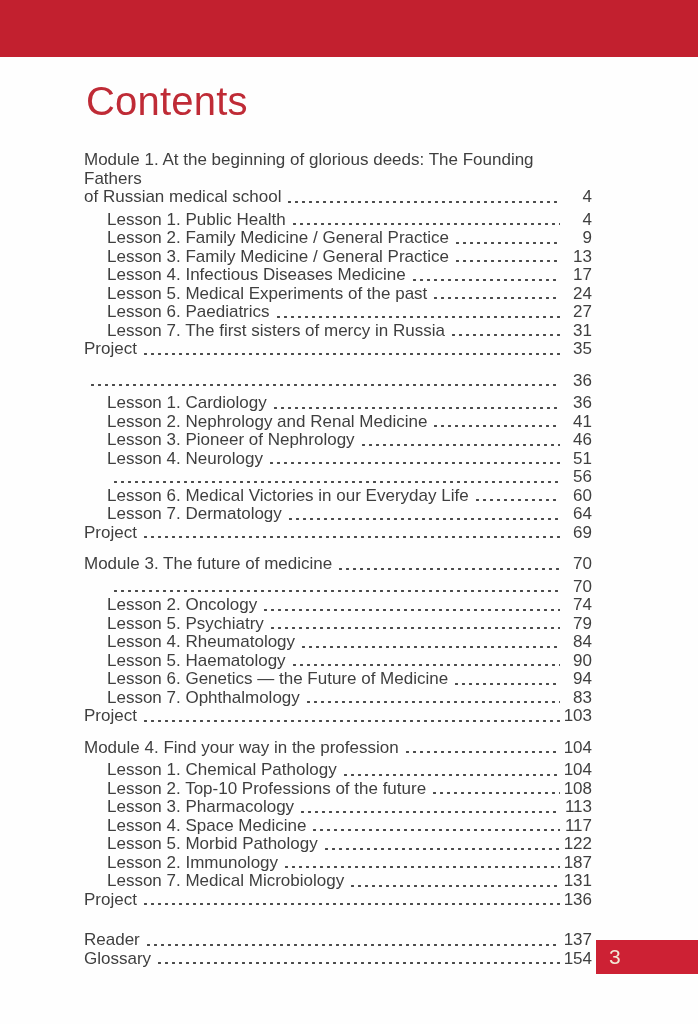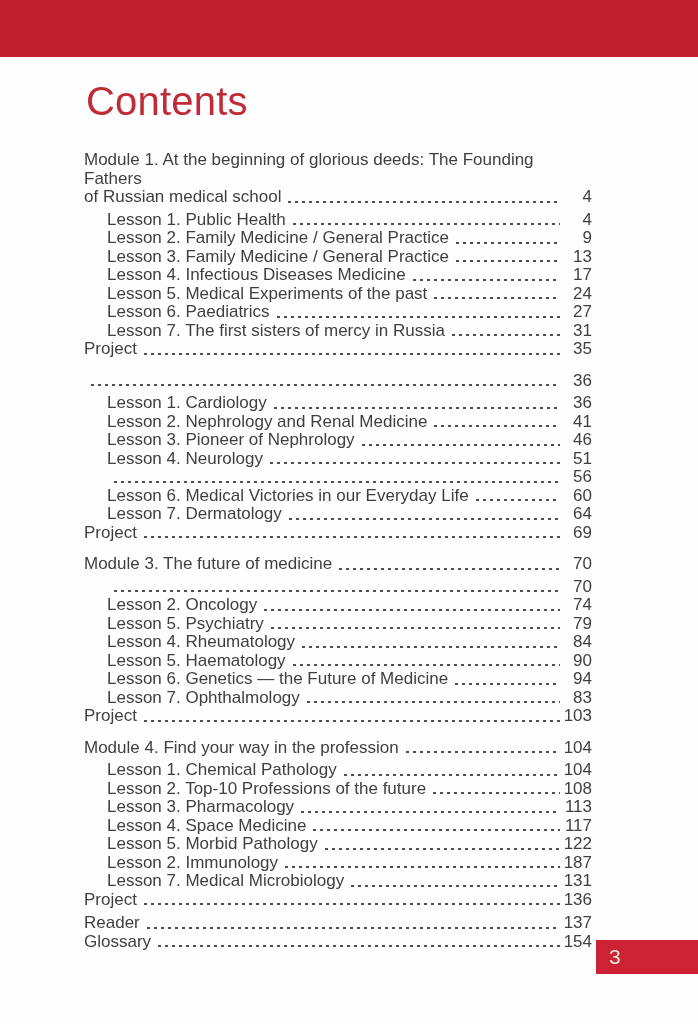--- a/index.html
+++ b/index.html
@@ -57,21 +57,21 @@
     margin: 0 2px 3px 5px;
     background-image: radial-gradient(circle, var(--dot) 1.1px, transparent 1.5px);
     background-size: 7px 4px;
     background-repeat: repeat-x;
     background-position: left bottom;
   }
   .p { flex: 0 0 auto; min-width: 30px; text-align: right; }
   .lesson { padding-left: 23px; }
   .module { margin-top: 13px; margin-bottom: 4px; }
   .module.first { margin-top: 0; }
-  .back-first { margin-top: 5px; }
+  .back-first { margin-top: 22px; }
   .pagebox {
     position: absolute;
     top: 940px;
     left: 596px;
     right: 0;
     height: 34px;
     background: var(--pagebox);
     color: var(--cream);
     font-size: 21px;
     display: flex;

